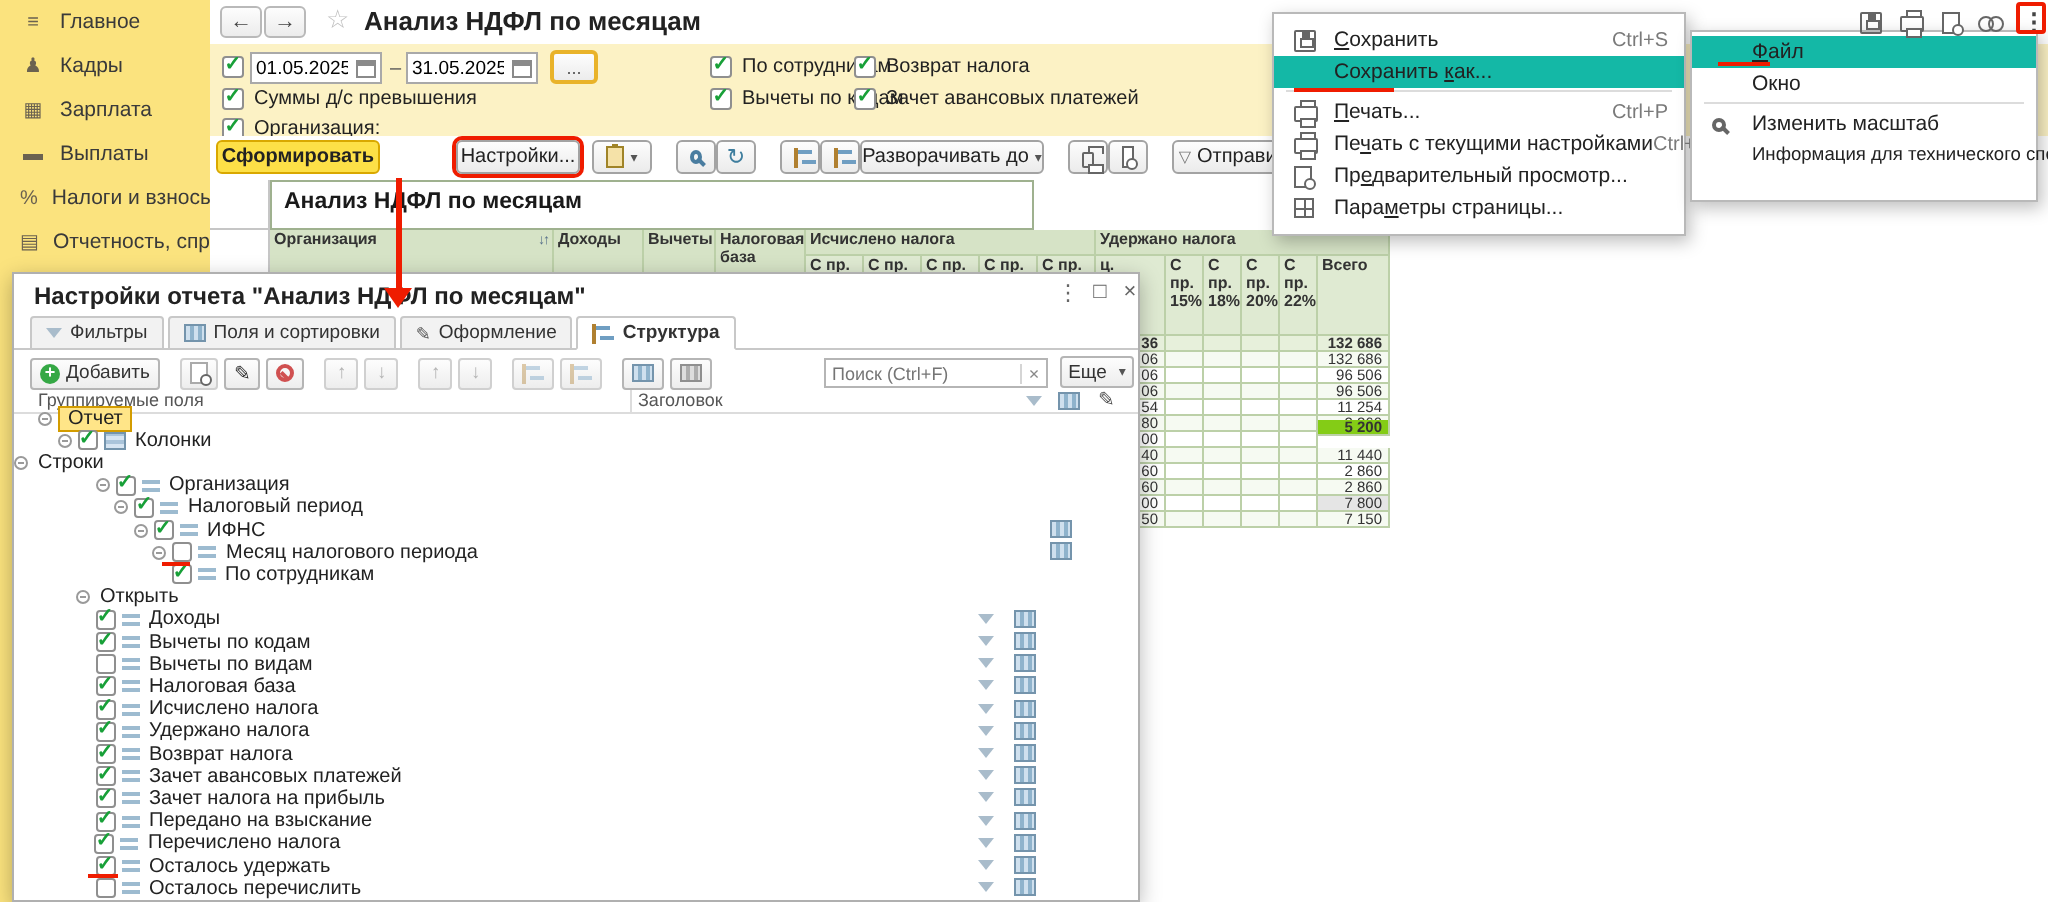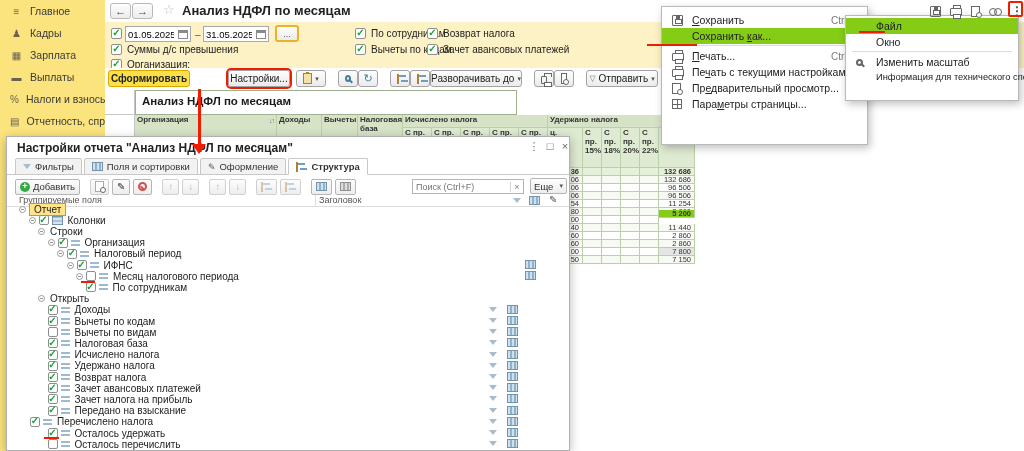--- a/index.html
+++ b/index.html
@@ -88,21 +88,21 @@
   .i-funnel-s{width:0;height:0;border-left:4px solid transparent;border-right:4px solid transparent;border-top:5px solid #a9bccb;}
   .i-fields{width:11px;height:9px;border:1px solid #7494ac;background:repeating-linear-gradient(90deg,#cfe0ee 0 2px,#8fb3cc 2px 4px);}
   .row-ic{position:absolute;top:2px;}
 
   
   .menu{position:absolute;background:#fff;border:1px solid #b9b9b9;box-shadow:2px 3px 8px rgba(0,0,0,.25);z-index:20;}
   .mi{position:absolute;left:0;width:100%;display:flex;align-items:center;font-size:10.5px;color:#222;padding:0 8px 0 10px;height:16px;white-space:nowrap;}
   .mi .lbl{margin-left:0;}
   .mi .ico{width:20px;flex:none;display:flex;align-items:center;}
   .mi .sc{margin-left:auto;color:#7a7a7a;font-size:10px;}
-  .mi.hl{background:#84cc16;}
+  .mi.hl{background:#14b8a6;}
   .mi.dis{color:#a8a8a8;}
   .msep{position:absolute;left:6px;right:6px;height:1px;background:#dcdcdc;}
 
   
   .i-floppy{width:11px;height:11px;border:1px solid #666;border-radius:1px;position:relative;display:inline-block;}
   .i-floppy::before{content:"";position:absolute;top:0;left:3px;width:4px;height:3px;background:#666;}
   .i-floppy::after{content:"";position:absolute;bottom:1px;left:2px;width:5px;height:3px;border:1px solid #666;}
   .i-printer{width:12px;height:8px;border:1px solid #666;border-radius:1px;position:relative;display:inline-block;margin-top:2px;}
   .i-printer::before{content:"";position:absolute;top:-4px;left:2px;width:6px;height:3px;border:1px solid #666;border-bottom:none;}
   .i-printer::after{content:"";position:absolute;bottom:-4px;left:2px;width:6px;height:3px;background:#fff;border:1px solid #666;}
@@ -453,21 +453,21 @@
         <div class="trow" style="left: 0px; top: 66px; padding-left: 12px;">
           <span class="exp"></span>
           <span class="tlabel sel">Отчет</span>
         </div>
         <div class="trow" style="left: 0px; top: 77.2px; padding-left: 21.5px;">
           <span class="exp"></span>
           <span class="cb on" style="width: 10px; height: 10px; margin-right: 1px;"></span>
           <span class="i-tbl"></span>
           <span class="tlabel">Колонки</span>
         </div>
-        <div class="trow" style="left: 0px; top: 88.4px; padding-left: 31px;">
+        <div class="trow" style="left: 0px; top: 88.4px; ">
           <span class="exp"></span>
           <span class="tlabel">Строки</span>
         </div>
         <div class="trow" style="left: 0px; top: 99.6px; padding-left: 40.5px;">
           <span class="exp"></span>
           <span class="cb on" style="width: 10px; height: 10px; margin-right: 1px;"></span>
           <span class="i-dash"></span>
           <span class="tlabel">Организация</span>
         </div>
         <div class="trow" style="left: 0px; top: 110.8px; padding-left: 50px;">
@@ -562,21 +562,21 @@
           <span class="i-funnel-s row-ic" style="left: 482px; top: 3px;"></span>
           <span class="i-fields row-ic" style="left: 500px; top: 1px;"></span>
         </div>
         <div class="trow" style="left: 0px; top: 267.6px; padding-left: 40.5px;">
           <span class="cb on" style="width: 10px; height: 10px; margin-right: 1px;"></span>
           <span class="i-dash"></span>
           <span class="tlabel">Передано на взыскание</span>
           <span class="i-funnel-s row-ic" style="left: 482px; top: 3px;"></span>
           <span class="i-fields row-ic" style="left: 500px; top: 1px;"></span>
         </div>
-        <div class="trow" style="left: 0px; top: 278.8px; padding-left: 23px;">
+        <div class="trow" style="left: 0px; top: 278.8px; padding-left: 40px;">
           <span class="cb on" style="width: 10px; height: 10px; margin-right: 1px;"></span>
           <span class="i-dash"></span>
           <span class="tlabel">Перечислено налога</span>
           <span class="i-funnel-s row-ic" style="left: 482px; top: 3px;"></span>
           <span class="i-fields row-ic" style="left: 500px; top: 1px;"></span>
         </div>
         <div class="trow" style="left: 0px; top: 290px; padding-left: 40.5px;">
           <span class="cb on" style="width: 10px; height: 10px; margin-right: 1px;"></span>
           <span class="i-dash"></span>
           <span class="tlabel">Осталось удержать</span>
@@ -586,21 +586,21 @@
         <div class="trow" style="left: 0px; top: 301.2px; padding-left: 40.5px;">
           <span class="cb off" style="width: 10px; height: 10px; margin-right: 1px;"></span>
           <span class="i-dash"></span>
           <span class="tlabel">Осталось перечислить</span>
           <span class="i-funnel-s row-ic" style="left: 482px; top: 3px;"></span>
           <span class="i-fields row-ic" style="left: 500px; top: 1px;"></span>
         </div>
       </div>
   </div>
 
-  <div class="menu" id="save-menu" style="left:661px;top:6px;width:207px;height:139px">
+  <div class="menu" id="save-menu" style="left:636px;top:6px;width:207px;height:112px">
       <div class="mi" style="top: 5px; height: 16px;">
         <span class="ico">
           <span class="i-floppy"></span>
         </span>
         <span class="lbl"><u>С</u>охранить</span>
         <span class="sc">Ctrl+S</span>
       </div>
       <div class="mi hl" style="top: 21px; height: 16px;">
         <span class="ico"></span>
         <span class="lbl">Сохранить <u>к</u>ак...</span>

